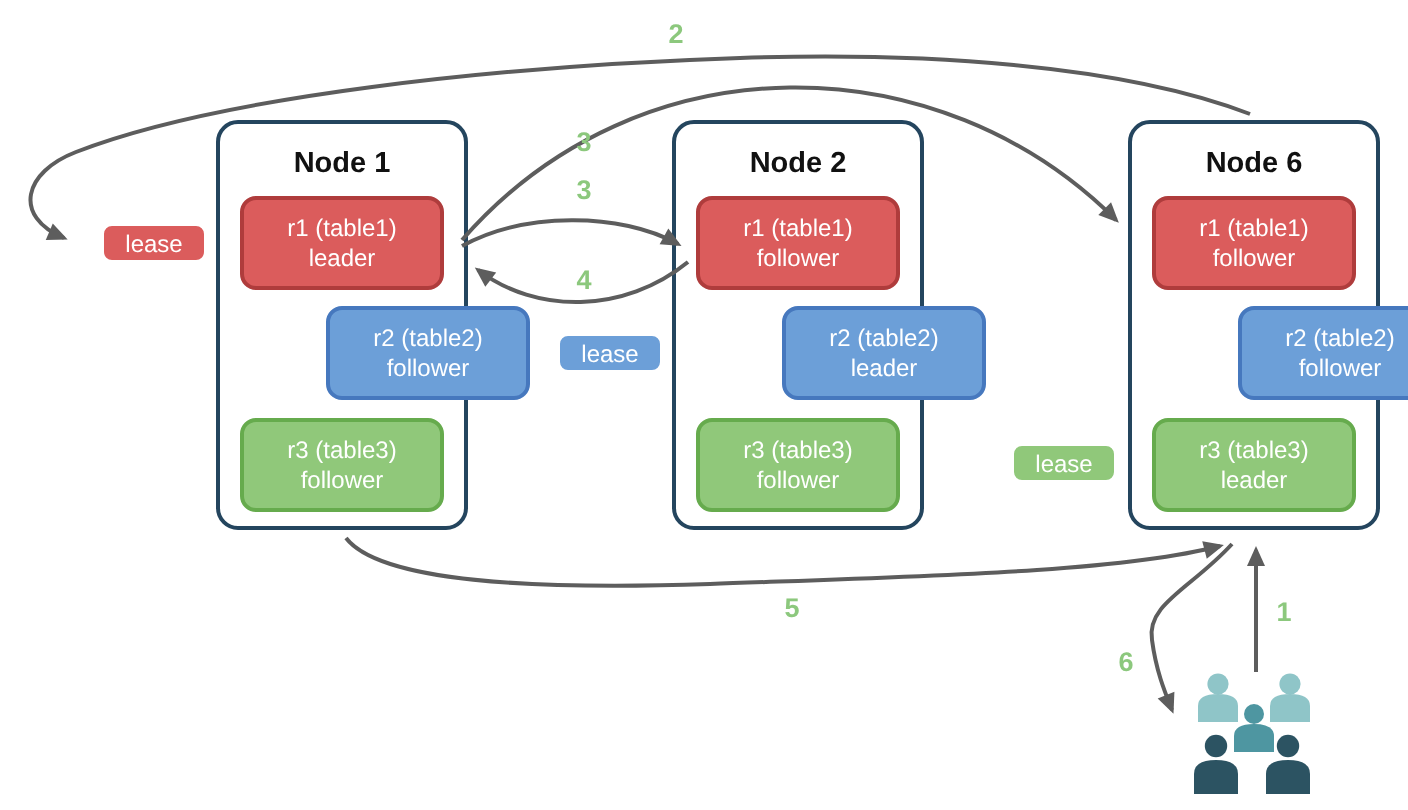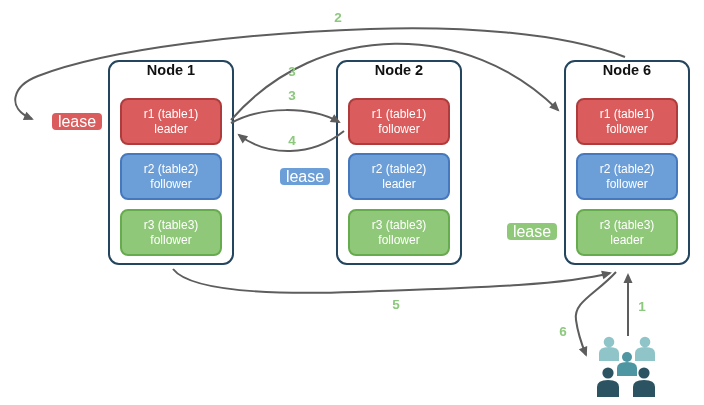--- a/index.html
+++ b/index.html
@@ -13,35 +13,35 @@
   .diagram{
     position:relative; width:704px; height:405px; background:#fff;
     font-family:"Liberation Sans","DejaVu Sans",sans-serif; overflow:hidden;
   }
   .node{
     position:absolute; top:60px; width:126px; height:205px; box-sizing:border-box;
     background:#fff; border:2px solid var(--node_border); border-radius:11px; z-index:2;
   }
   .node1{left:108px;} .node2{left:336px;} .node3{left:564px;}
   .node-title{
-    text-align:center; font-weight:bold; font-size:14.5px; color:#111;
+    margin-top:12px; text-align:center; font-weight:bold; font-size:14.5px; color:#111;
   }
   .replica{
     position:absolute; left:10px; width:102px; height:47px; box-sizing:border-box;
     border-radius:8px; border:2px solid; color:#fff; font-size:12px; line-height:15px;
     display:flex; flex-direction:column; align-items:center; justify-content:center;
     text-align:center;
   }
-  .rep1{top:36px;} .rep2{top:91px;} .rep3{top:147px;}
+  .rep1{top:36px;} .rep2{top:91px;margin-left:43px;} .rep3{top:147px;}
   .c-red{background:var(--red_fill); border-color:var(--red_border);}
   .c-blue{background:var(--blue_fill); border-color:var(--blue_border);}
   .c-green{background:var(--green_fill); border-color:var(--green_border);align-items:center;}
   .lease{
     position:absolute; width:54px; height:21px; box-sizing:border-box; z-index:3;
-    border-radius:6px; border:2px solid; color:#fff; font-size:16px;
+    border-radius:6px; border:2px solid; color:#fff; font-size:12px;
     display:flex; align-items:center; justify-content:center;
   }
   .lease-red{left:50px; top:111px;}
   .lease-blue{left:278px; top:166px;}
   .lease-green{left:505px; top:221px;}
   .num{
     position:absolute; transform:translate(-50%,-50%); z-index:5;
     color:var(--label_green); font-weight:bold; font-size:13.5px;
   }
   .num-1{left:642px; top:306px;}

